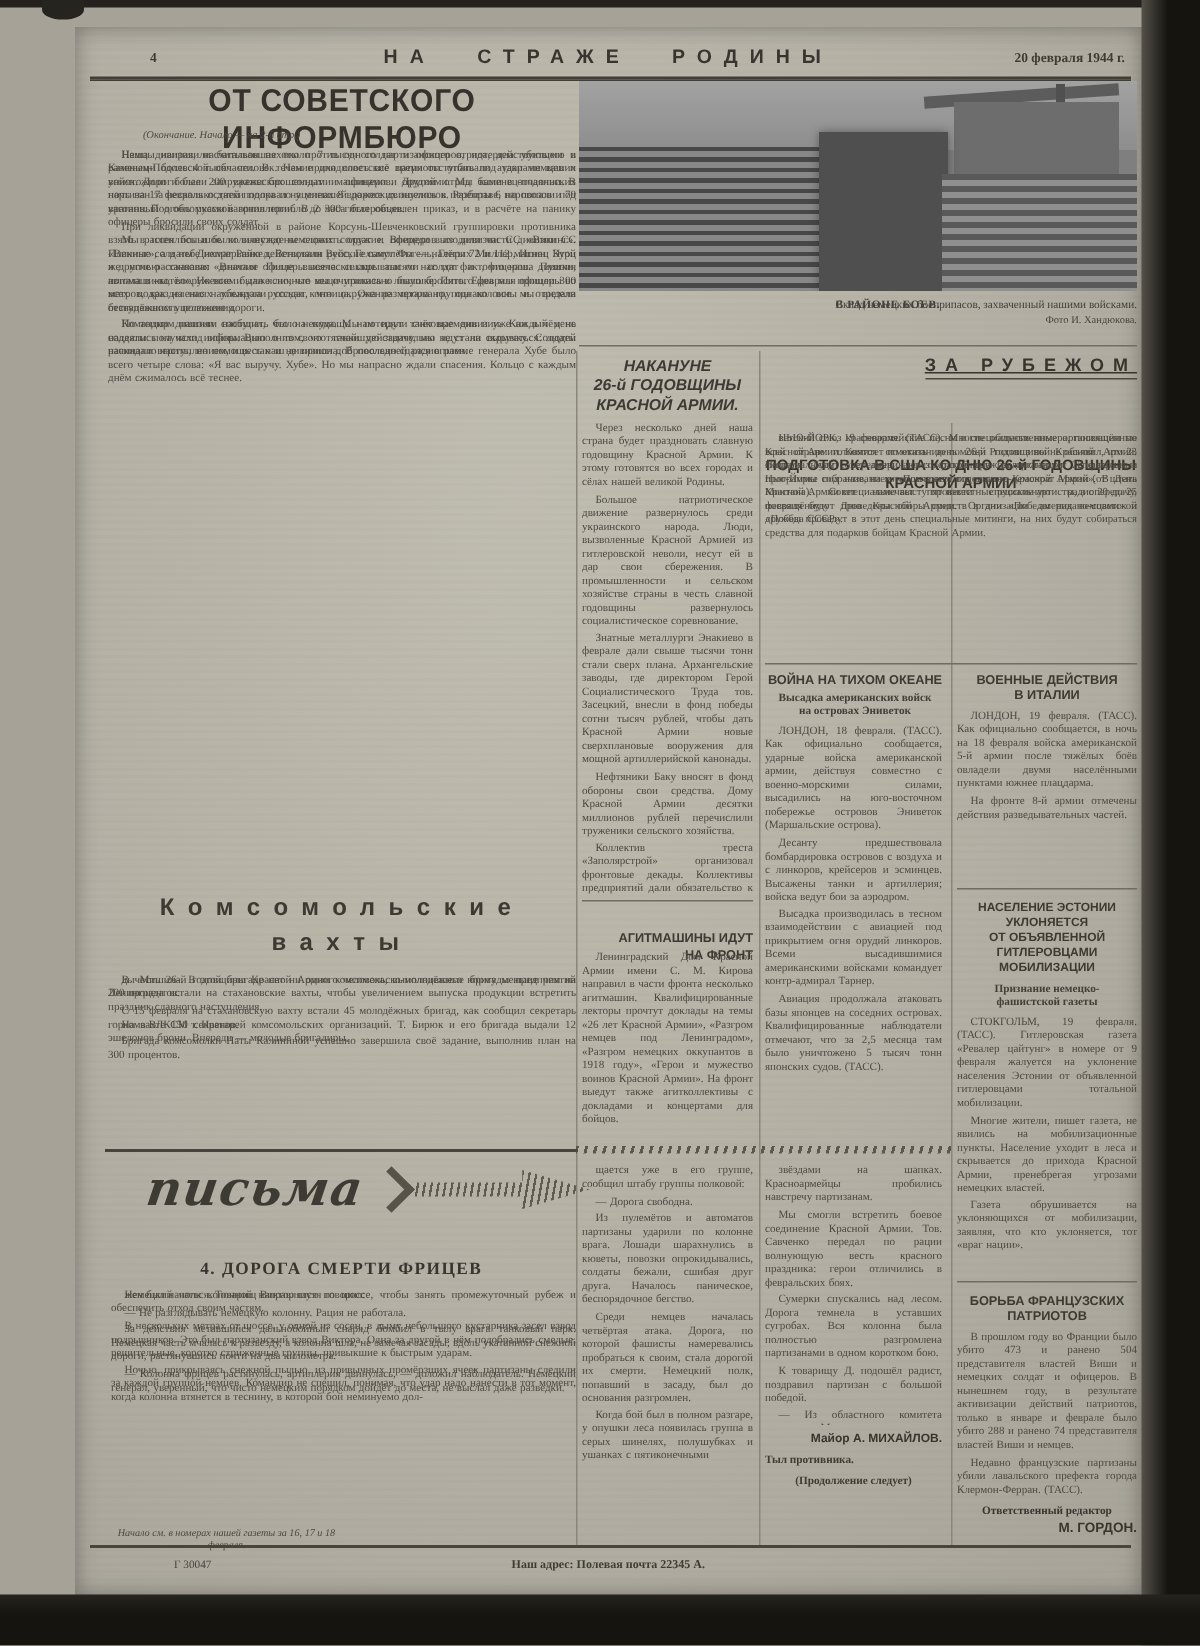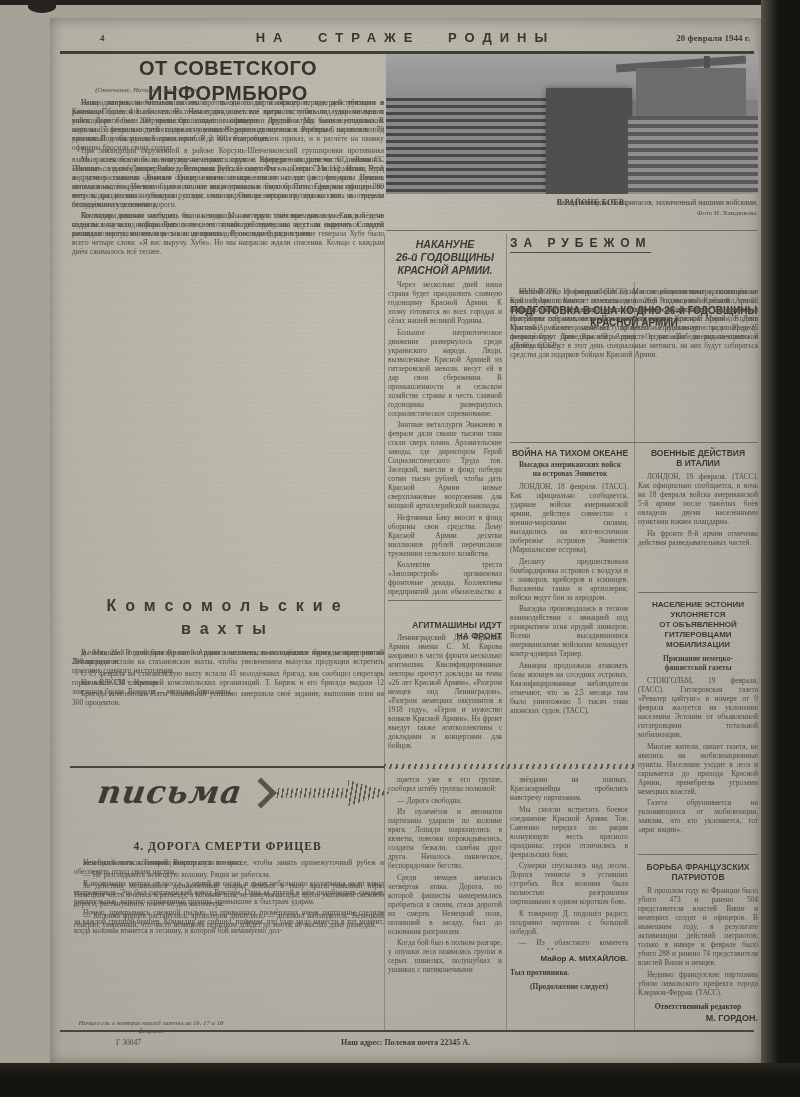--- a/index.html
+++ b/index.html
@@ -67,22 +67,22 @@
          font:italic bold 10.5px/13px "Liberation Sans",sans-serif;color:#3a372f;}
   .nak-b{left:338px;top:262px;width:114px;height:316px;overflow:hidden;}
   .agit-h{left:338px;top:570px;width:114px;text-align:right;
           font:bold 8.5px/11px "Liberation Sans",sans-serif;color:#3a372f;margin-top:32px;}
   .agit-b{left:338px;top:615px;width:114px;height:128px;overflow:hidden;}
   .zigzag{left:334px;top:746px;width:250px;height:5px;
           background:repeating-linear-gradient(105deg,#5a564c 0 2px,transparent 2px 6px);}
   .midtail{left:338px;top:757px;width:114px;height:234px;overflow:hidden;}
 
   
-  .zr-h{left:460px;top:218px;width:248px;text-align:left;
-        font:bold 12px/14px "Liberation Sans",sans-serif;letter-spacing:6px;color:#35322b;}
+  .zr-h{left:460px;top:218px;width:248px;text-align:right;
+        font:bold 12px/14px "Liberation Sans",sans-serif;letter-spacing:6px;color:#35322b;text-decoration:underline;}
   .zr-h span{position:static;border-bottom:1.5px solid #4a463c;padding-bottom:2px;}
   .usa-h{left:460px;top:240px;width:248px;text-align:center;
          font:bold 10px/12px "Liberation Sans",sans-serif;color:#35322b;margin-top:47px;}
   .usa-cols{left:460px;top:270px;width:248px;height:150px;column-gap:8px;}
   .usa-cols p{font-size:7.2px;}
   .hr-usa{left:460px;top:424px;width:248px;}
 
   .pac-h{left:460px;top:430px;width:120px;text-align:center;font:bold 8.5px/10px "Liberation Sans",sans-serif;color:#3a372f;}
   .pac-sh{left:460px;top:442px;width:120px;text-align:center;font:bold 7.5px/9px "Liberation Serif",serif;color:#3f3c34;}
   .pac-b{left:460px;top:464px;width:118px;height:280px;overflow:hidden;}

